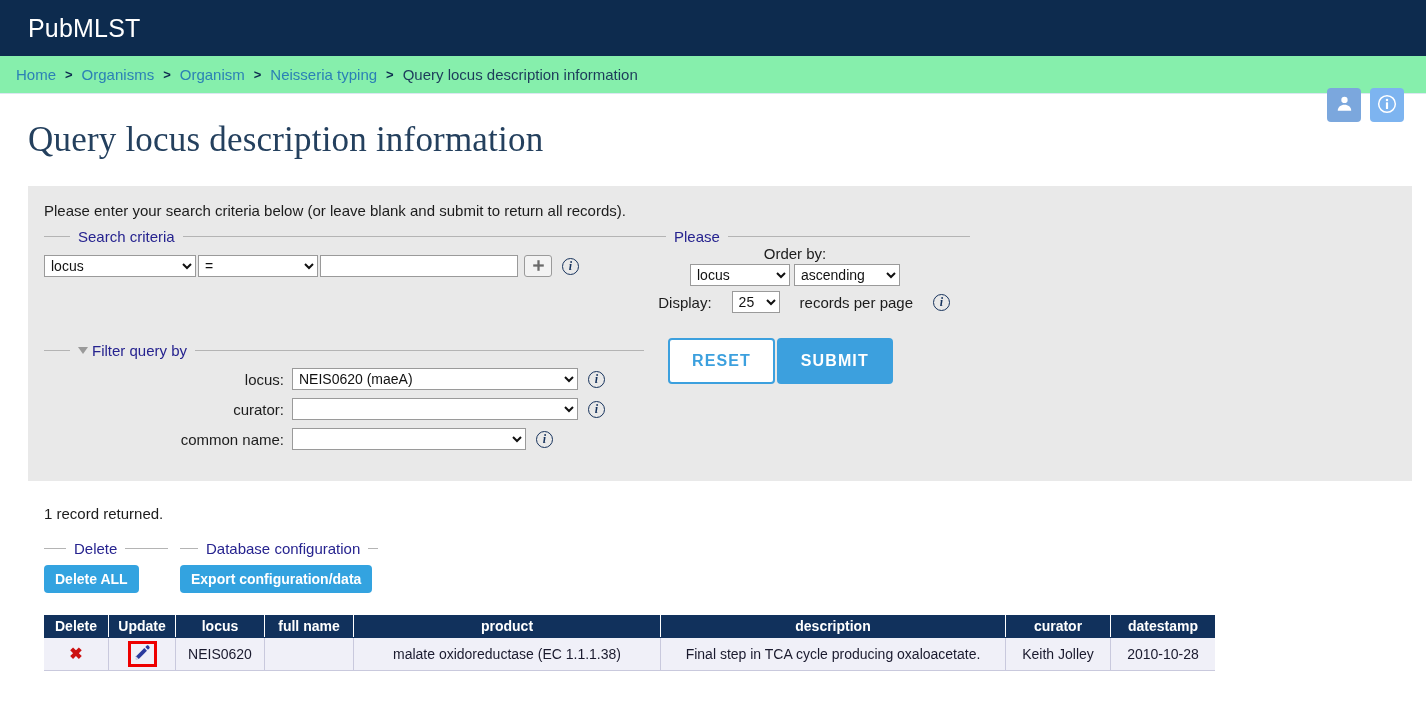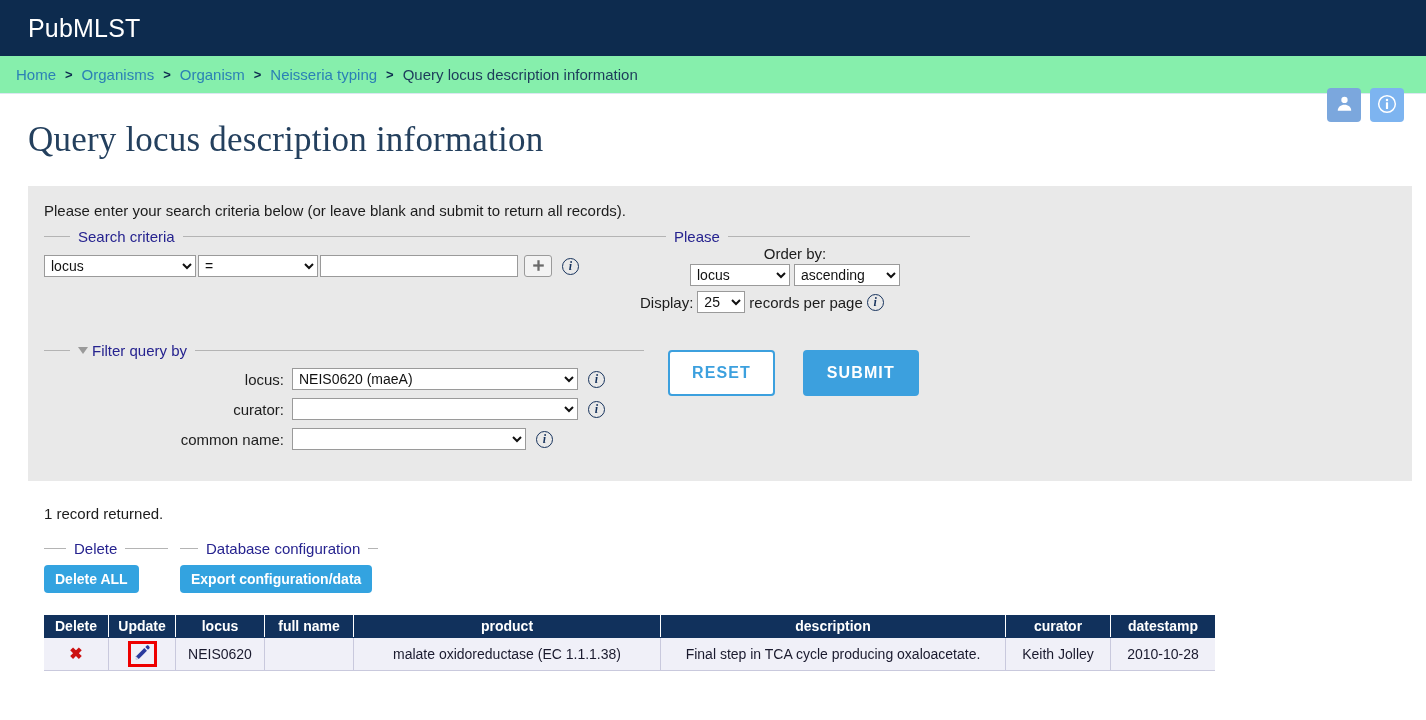--- a/index.html
+++ b/index.html
@@ -366,21 +366,21 @@
       <span class="field-label">Order by:</span>
     </div>
     <div style="margin-top:2px; display:flex; align-items:center; justify-content:center; width:310px; gap:4px;">
       <select style="width:100px;">
         <option>locus</option>
       </select>
       <select style="width:106px;">
         <option>ascending</option>
       </select>
     </div>
-    <div style="margin-top:5px; display:flex; align-items:center; justify-content:flex-start; width:310px; gap:4px;">
+    <div style="margin-top:5px; display:flex; align-items:center; justify-content:flex-end; width:310px; gap:20px;">
       <span class="field-label">Display:</span>
       <select style="width:48px;">
         <option>25</option>
       </select>
       <span class="field-label">records per page</span>
       <span class="info-i">i</span>
     </div>
   </fieldset>
 
   <fieldset class="fs" style="left:16px; top:156px; width:600px;">
@@ -410,21 +410,21 @@
     <div style="margin-top:8px; display:flex; align-items:center; justify-content:flex-start; padding-left:74px;">
       <span class="field-label" style="width:166px;">common name:</span>
       <select style="width:234px; margin-left:8px;">
         <option></option>
       </select>
       <span class="info-i" style="margin-left:10px;">i</span>
     </div>
   </fieldset>
 
   <fieldset class="fs" style="left:612px; top:152px; width:290px;">
-    <div style="margin-top:12px; display:flex; gap:28px; padding-left:28px;">
+    <div style="display:flex; gap:2px; padding-left:28px;">
       <button class="btn btn-reset">RESET</button>
       <button class="btn btn-submit">SUBMIT</button>
     </div>
   </fieldset>
 
 </div>
 
 <div class="results">
 
   <div class="record-count">1 record returned.</div>

